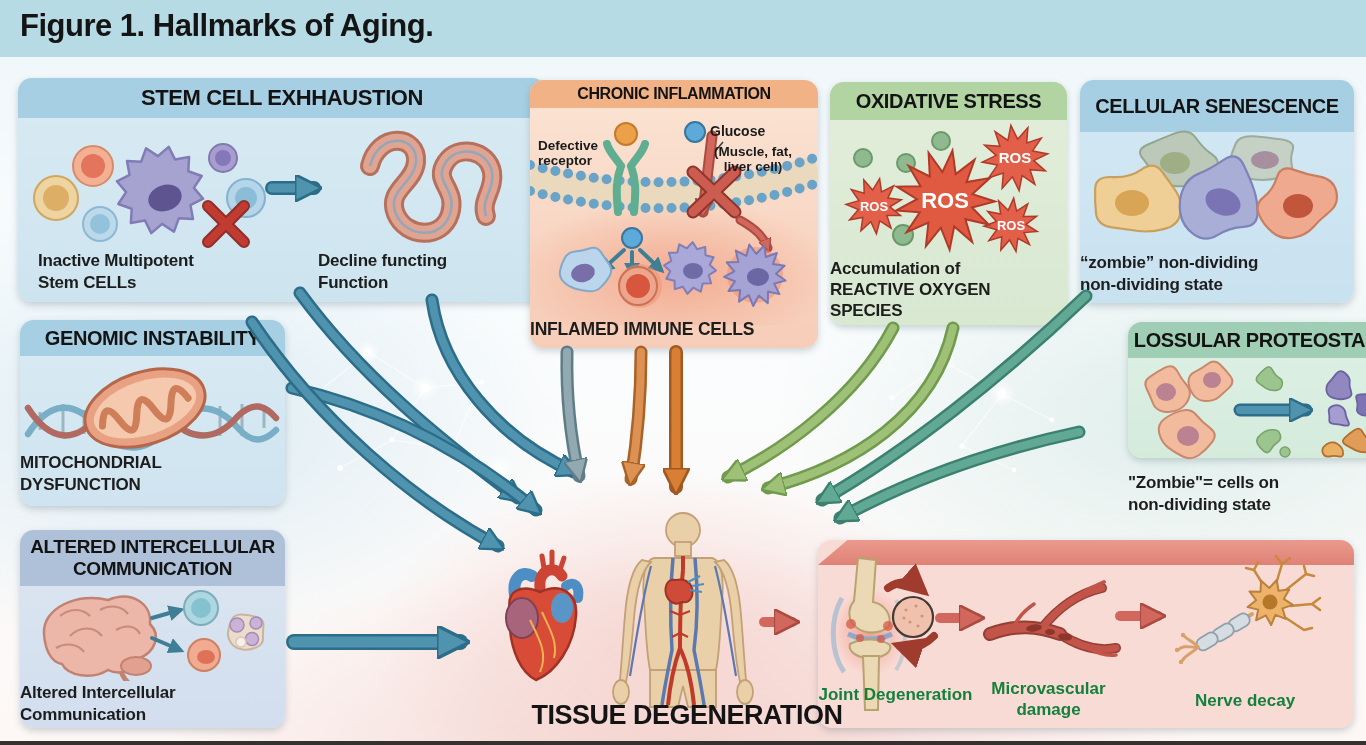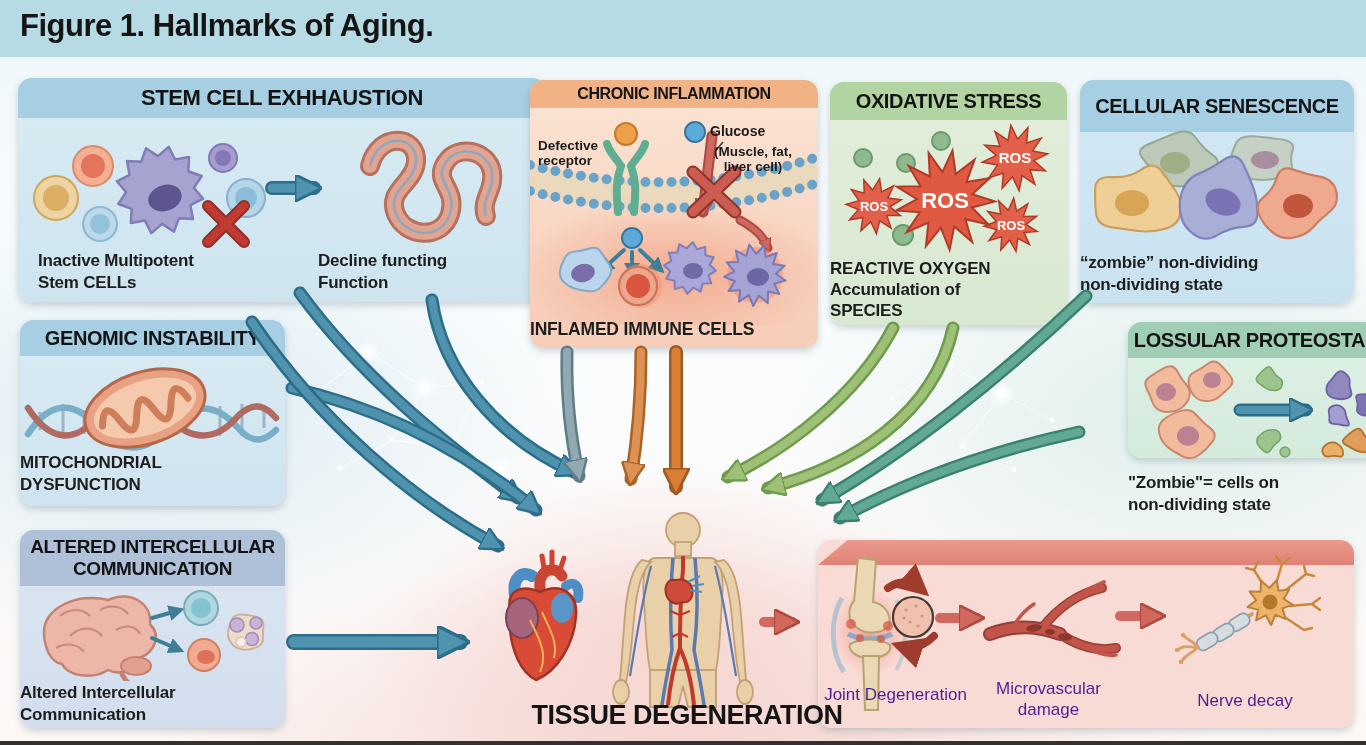--- a/index.html
+++ b/index.html
@@ -35,21 +35,21 @@
   #p-genomic{left:20px;top:320px;width:265px;height:186px;background:linear-gradient(180deg,#d9ebf4,#cfe4f0);}
   #p-genomic .phead{height:36px;background:#a6cfe3;font-size:20px;}
   #p-proteo{left:1080px;top:322px;width:274px;height:136px;background:linear-gradient(180deg,#dff0e6,#d4ebdc);margin-left:48px;}
   #p-proteo .phead{height:36px;background:#9fceb4;font-size:20px;}
   #p-altered{left:20px;top:530px;width:265px;height:198px;background:linear-gradient(180deg,#dde7f2,#d2deee);}
   #p-altered .phead{height:56px;background:#aec1d8;font-size:19px;line-height:22px;flex-direction:column;}
   #p-outcome{left:818px;top:540px;width:536px;height:188px;background:#f9dbd5;overflow:hidden;}
   #p-outcome .band{position:absolute;left:0;top:0;width:100%;height:25px;
     background:linear-gradient(180deg,#ea9a8d,#e0случ8276);background:linear-gradient(180deg,#ea9a8d,#e08276);
     clip-path:polygon(0% 100%,5.5% 0%,100% 0%,100% 100%);}
-  .outlab{position:absolute;text-align:center;font-weight:normal;color:#4c1d95;font-size:17px;line-height:21px;}
+  .outlab{position:absolute;text-align:center;font-weight:bold;color:#15803d;font-size:17px;line-height:21px;}
   #tissue-label{left:512px;top:700px;width:350px;text-align:center;font-weight:bold;font-size:27px;color:#141414;letter-spacing:-0.5px;z-index:5;}
   #bottomstrip{left:0;top:741px;width:1366px;height:4px;background:#34312e;z-index:7;}
   
   #arrows{position:absolute;left:0;top:0;z-index:4;pointer-events:none;}
   #sparkles{position:absolute;left:0;top:0;z-index:1;pointer-events:none;}
   #humanheart{position:absolute;left:470px;top:500px;z-index:3;pointer-events:none;}
   .arrow{fill:none;stroke-linecap:round;stroke-width:8;}
   .arrow.teal{stroke:#4f93ae;marker-end:url(#mTeal);}
   .arrow.gray{stroke:#93a9b2;marker-end:url(#mGray);}
   .arrow.orange{stroke:#dd9253;marker-end:url(#mOrange);}
@@ -231,22 +231,22 @@
       <polygon class="star" fill="#e2604a" stroke="#b03a28" stroke-width="1.5" points="49.6,58.6 51.5,71.8 63.5,65.9 57.9,78.1 71.3,79.7 60.0,86.9 70.4,95.4 56.9,95.4 61.1,108.2 49.8,100.9 46.4,113.9 40.8,101.7 30.9,110.8 32.8,97.5 19.6,99.8 28.4,89.6 16.0,84.4 28.9,80.6 21.3,69.5 34.2,73.3 33.8,59.9 42.6,70.1"></polygon>
       <polygon class="star" fill="#e2604a" stroke="#b03a28" stroke-width="1.5" points="197.9,7.6 196.7,23.0 211.3,18.1 202.6,30.9 217.7,33.9 203.8,40.6 215.4,50.9 200.0,49.7 204.9,64.3 192.1,55.6 189.1,70.7 182.4,56.8 172.1,68.4 173.3,53.0 158.7,57.9 167.4,45.1 152.3,42.1 166.2,35.4 154.6,25.1 170.0,26.3 165.1,11.7 177.9,20.4 180.9,5.3 187.6,19.2"></polygon>
       <polygon class="star" fill="#e2604a" stroke="#b03a28" stroke-width="1.5" points="183.7,78.1 186.6,91.1 197.8,83.9 193.3,96.4 206.6,96.3 196.0,104.4 207.2,111.5 194.0,112.6 199.5,124.6 187.8,118.4 186.0,131.5 179.5,119.9 170.8,130.0 171.7,116.7 158.9,120.6 166.8,109.8 154.0,106.2 166.4,101.4 157.7,91.4 170.7,94.1 168.7,80.9 178.2,90.3"></polygon>
       <polygon class="star" fill="#e05a42" stroke="#b03a28" stroke-width="2" points="122.5,30.6 125.7,54.1 144.6,39.7 136.5,62.1 159.9,58.1 142.4,74.1 165.0,81.5 142.0,87.5 158.6,104.5 135.4,99.2 142.2,122.0 124.2,106.5 119.6,129.8 110.8,107.7 95.9,126.2 98.4,102.6 76.6,112.1 89.8,92.3 66.1,90.5 87.0,79.2 66.8,66.6 90.6,66.3 78.6,45.8 99.8,56.5 98.6,32.8 112.4,52.1"></polygon>
       <text class="roslab" x="115" y="88" font-size="22">ROS</text>
       <text class="roslab" x="44" y="91" font-size="13">ROS</text>
       <text class="roslab" x="185" y="43" font-size="15">ROS</text>
       <text class="roslab" x="181" y="110" font-size="13">ROS</text>
     </svg>
     <div class="pcap" style="left:0;top:176px;width:237px;line-height:21px">
+      <div>Accumulation of</div>
       <div>REACTIVE OXYGEN</div>
-      <div>Accumulation of</div>
       <div>SPECIES</div>
     </div>
   </div>
 
   <div class="panel" id="p-senesc">
     <div class="phead">CELLULAR SENESCENCE</div>
     <svg style="top:38px" width="274" height="135" viewBox="0 0 274 135">
       <path class="blob" fill="#bcc9b8" stroke="#93a78f" stroke-width="2" d="M131.7 36.1Q140.6 42.0 137.1 50.7Q133.5 59.4 120.7 64.5Q107.9 69.7 92.8 67.8Q77.7 65.9 73.9 57.3Q70.0 48.8 62.7 40.3Q55.3 31.9 67.9 26.5Q80.5 21.0 94.8 15.4Q109.2 9.8 116.0 20.0Q122.8 30.2 131.7 36.1Z"></path>
       <ellipse cx="95" cy="45" rx="15" ry="11" fill="#9fae85"></ellipse>
       <path class="blob" fill="#c6d1c6" stroke="#9cab9c" stroke-width="2" d="M212.7 31.9Q210.0 40.0 211.9 47.7Q213.8 55.5 201.4 59.2Q189.0 62.9 175.4 61.6Q161.8 60.3 155.2 53.7Q148.6 47.0 150.4 40.4Q152.2 33.7 155.8 25.5Q159.4 17.3 173.8 18.3Q188.3 19.4 201.9 21.6Q215.4 23.8 212.7 31.9Z"></path>

